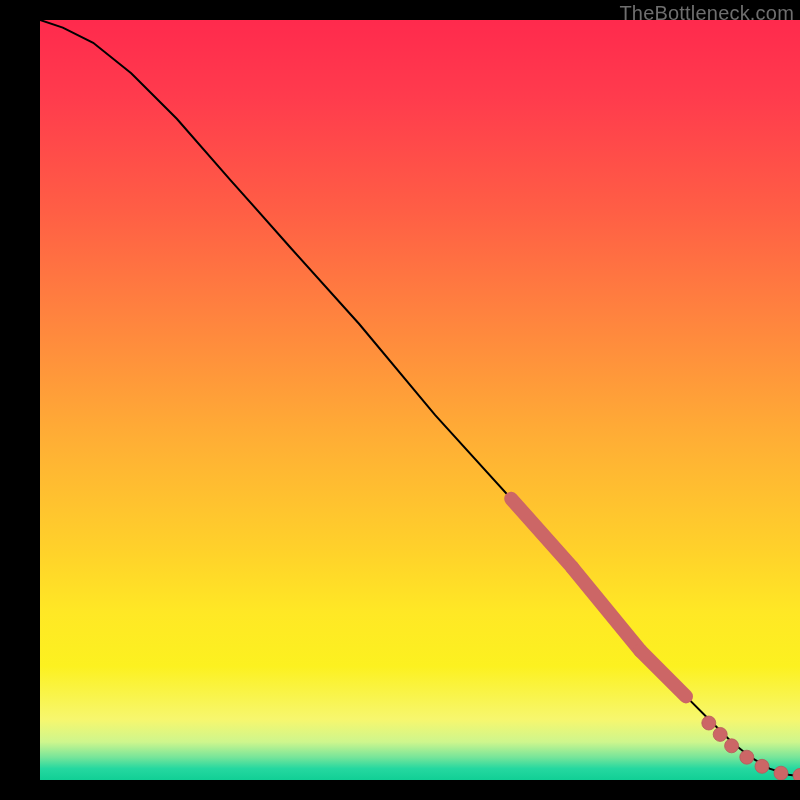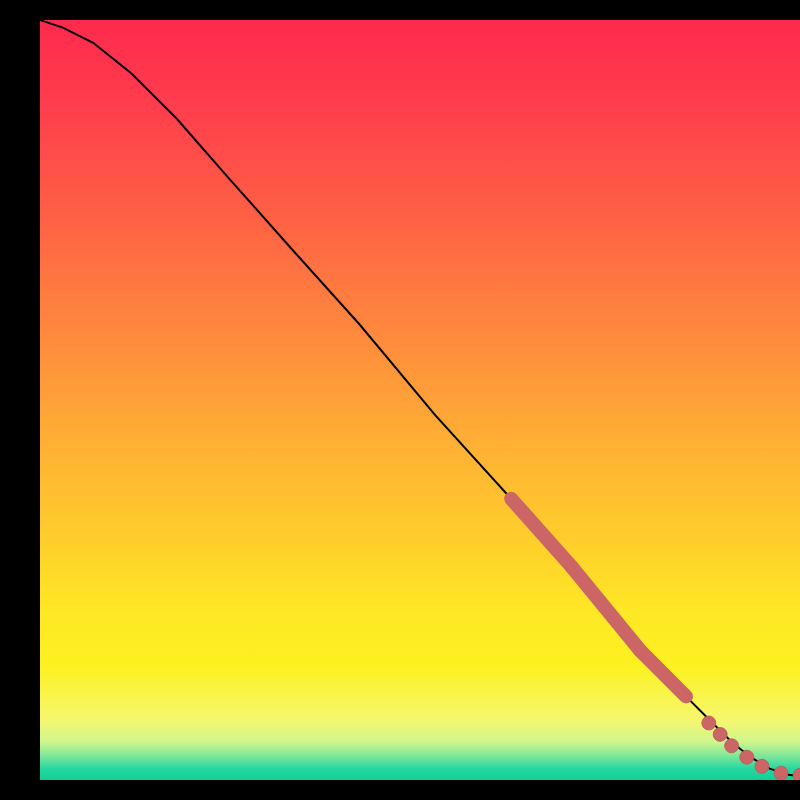--- a/index.html
+++ b/index.html
@@ -99,13 +99,14 @@
           <circle cx="680.2" cy="714.4" r="7" class="dot"></circle>
           <circle cx="691.6" cy="725.8" r="7" class="dot"></circle>
           <circle cx="706.8000000000001" cy="737.2" r="7" class="dot"></circle>
           <circle cx="722" cy="746.32" r="7" class="dot"></circle>
           <circle cx="741" cy="753.16" r="7" class="dot"></circle>
           <circle cx="760" cy="755.44" r="7" class="dot"></circle>
         </g>
     </svg>
   </div>
 
+  <div class="watermark">TheBottleneck.com</div>
 </div>
 
 </body></html>

